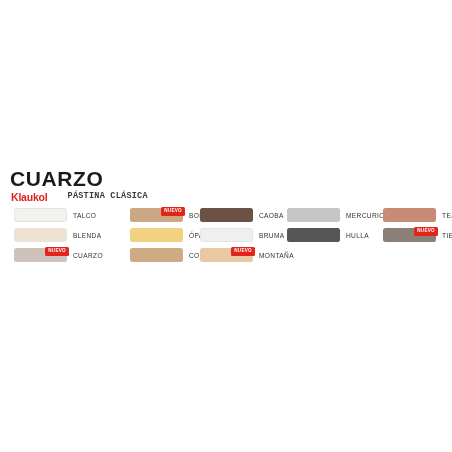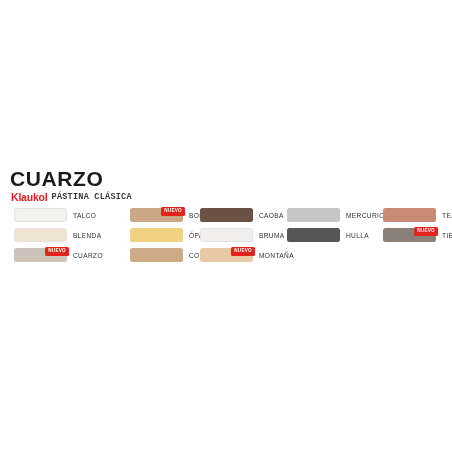--- a/index.html
+++ b/index.html
@@ -34,22 +34,22 @@
     font-family: "Liberation Sans", sans-serif;
     line-height: 24px;
   }
 
   
   .brand-row {
     position: absolute;
     left: 11px;
     top: 191px;
     display: flex;
-    align-items: center;
-    gap: 4px;
+    align-items: flex-start;
+    gap: 20px;
   }
   .brand-logo {
     font-size: 10.5px;
     font-weight: bold;
     color: #e02020;
     letter-spacing: -0.2px;
     font-family: "Liberation Sans", sans-serif;
   }
   .brand-sub {
     font-size: 8.5px;

